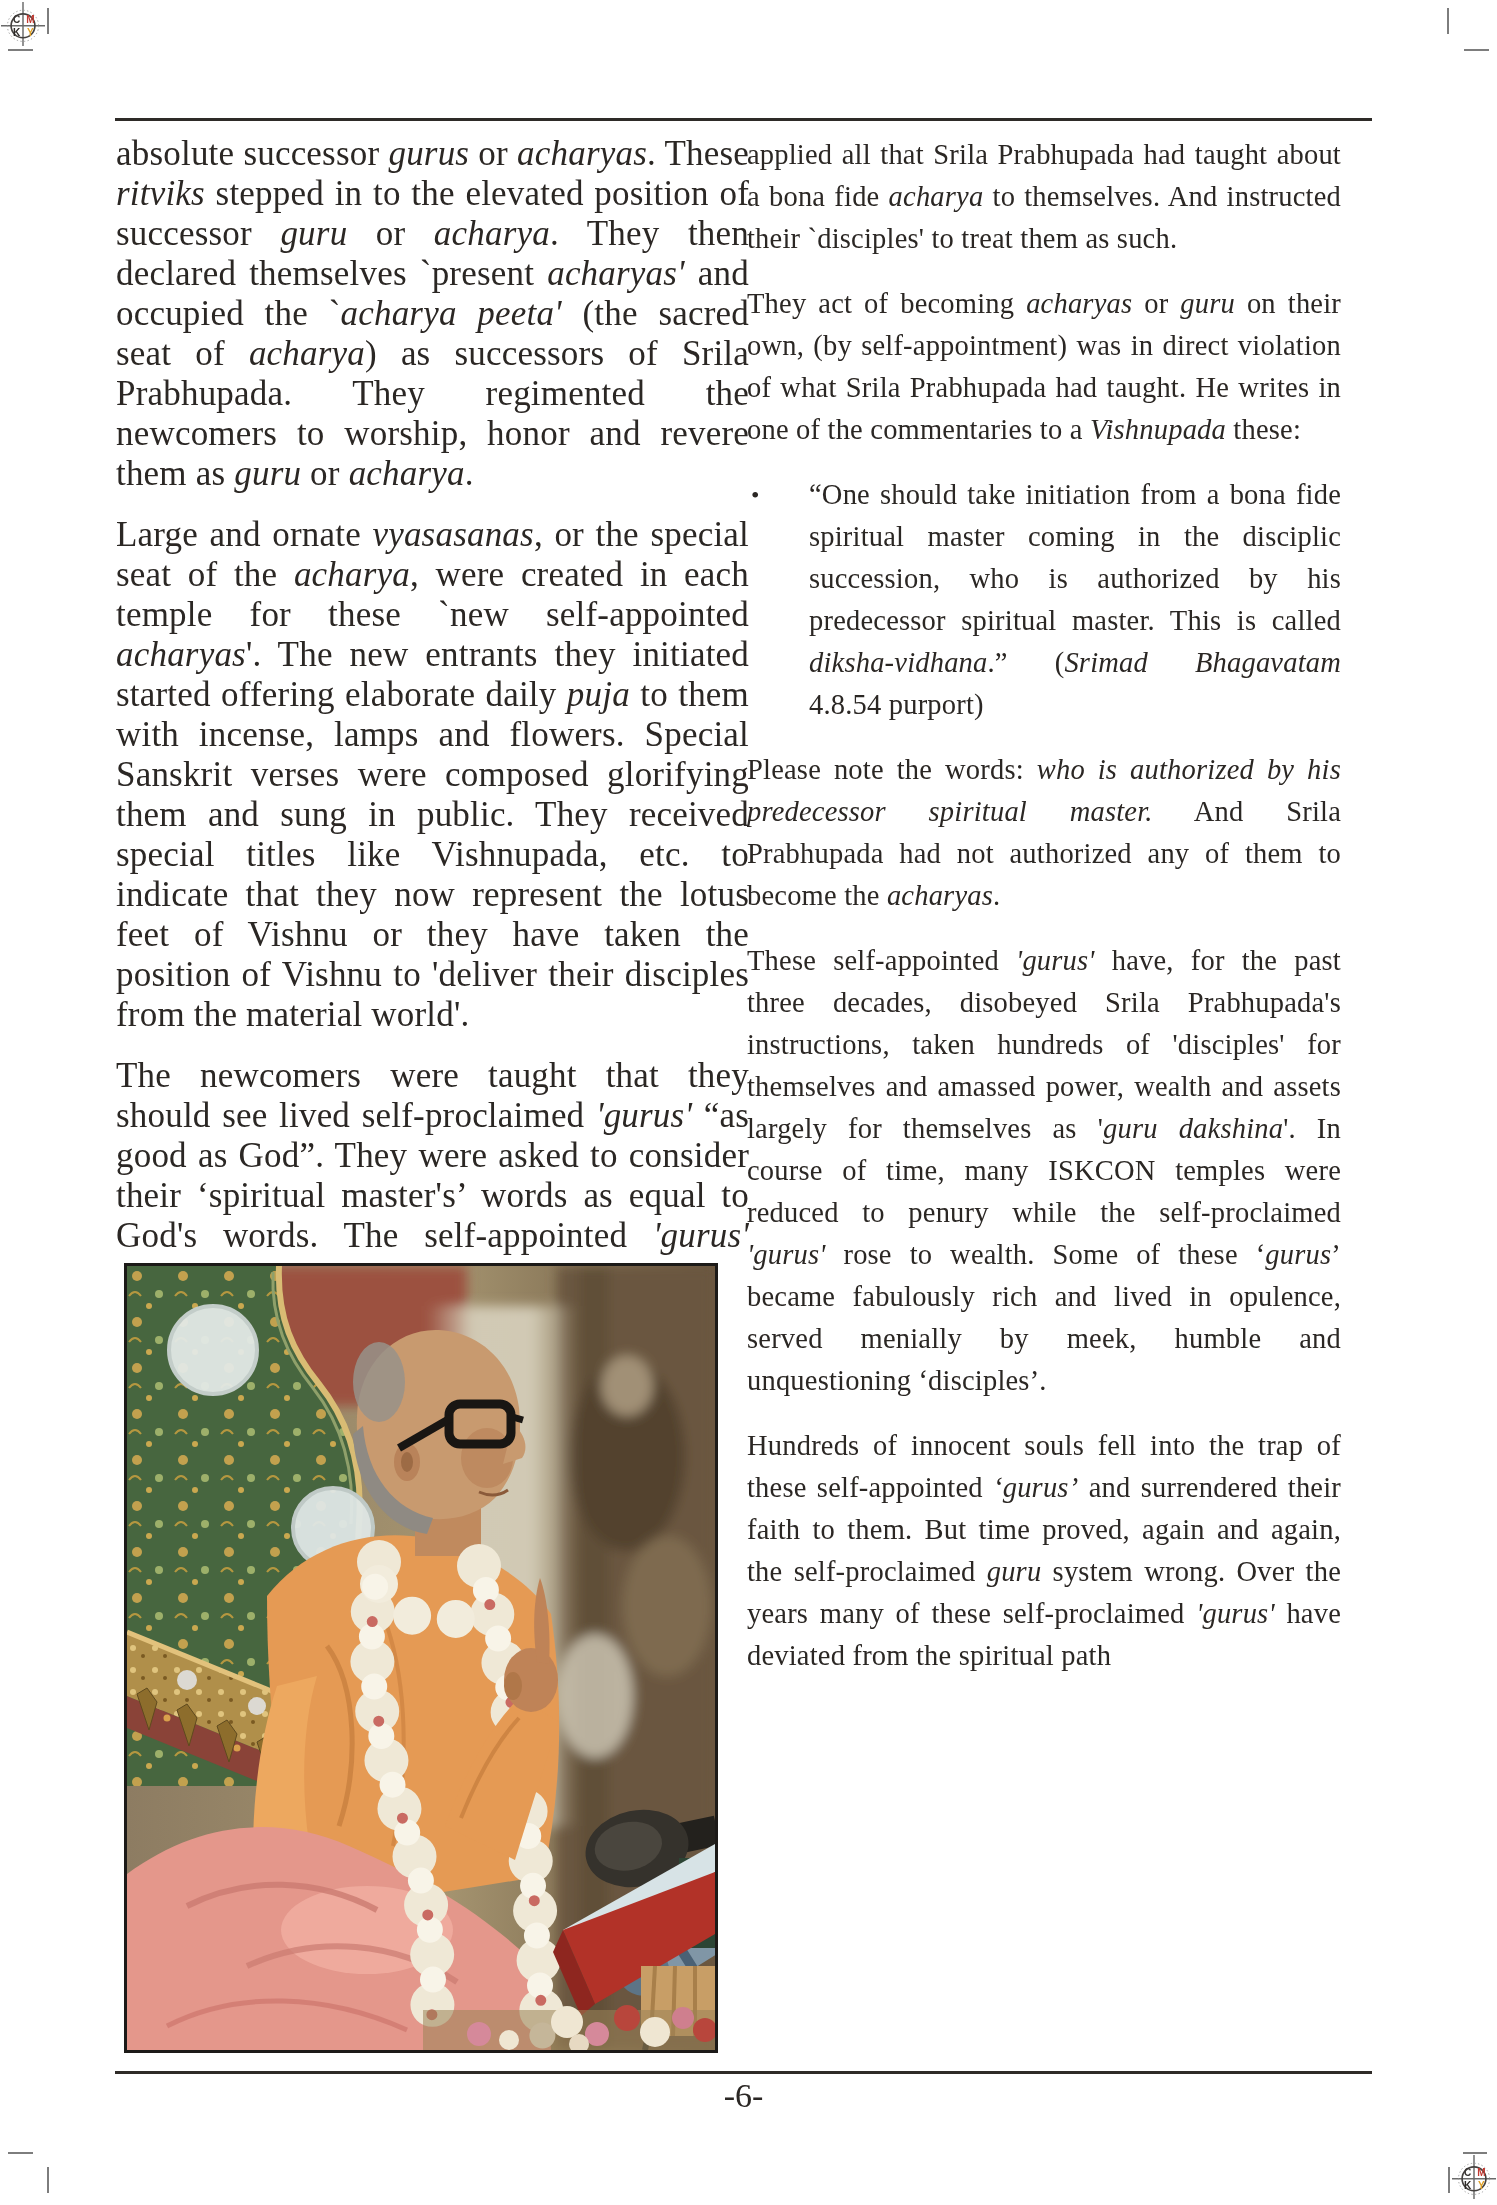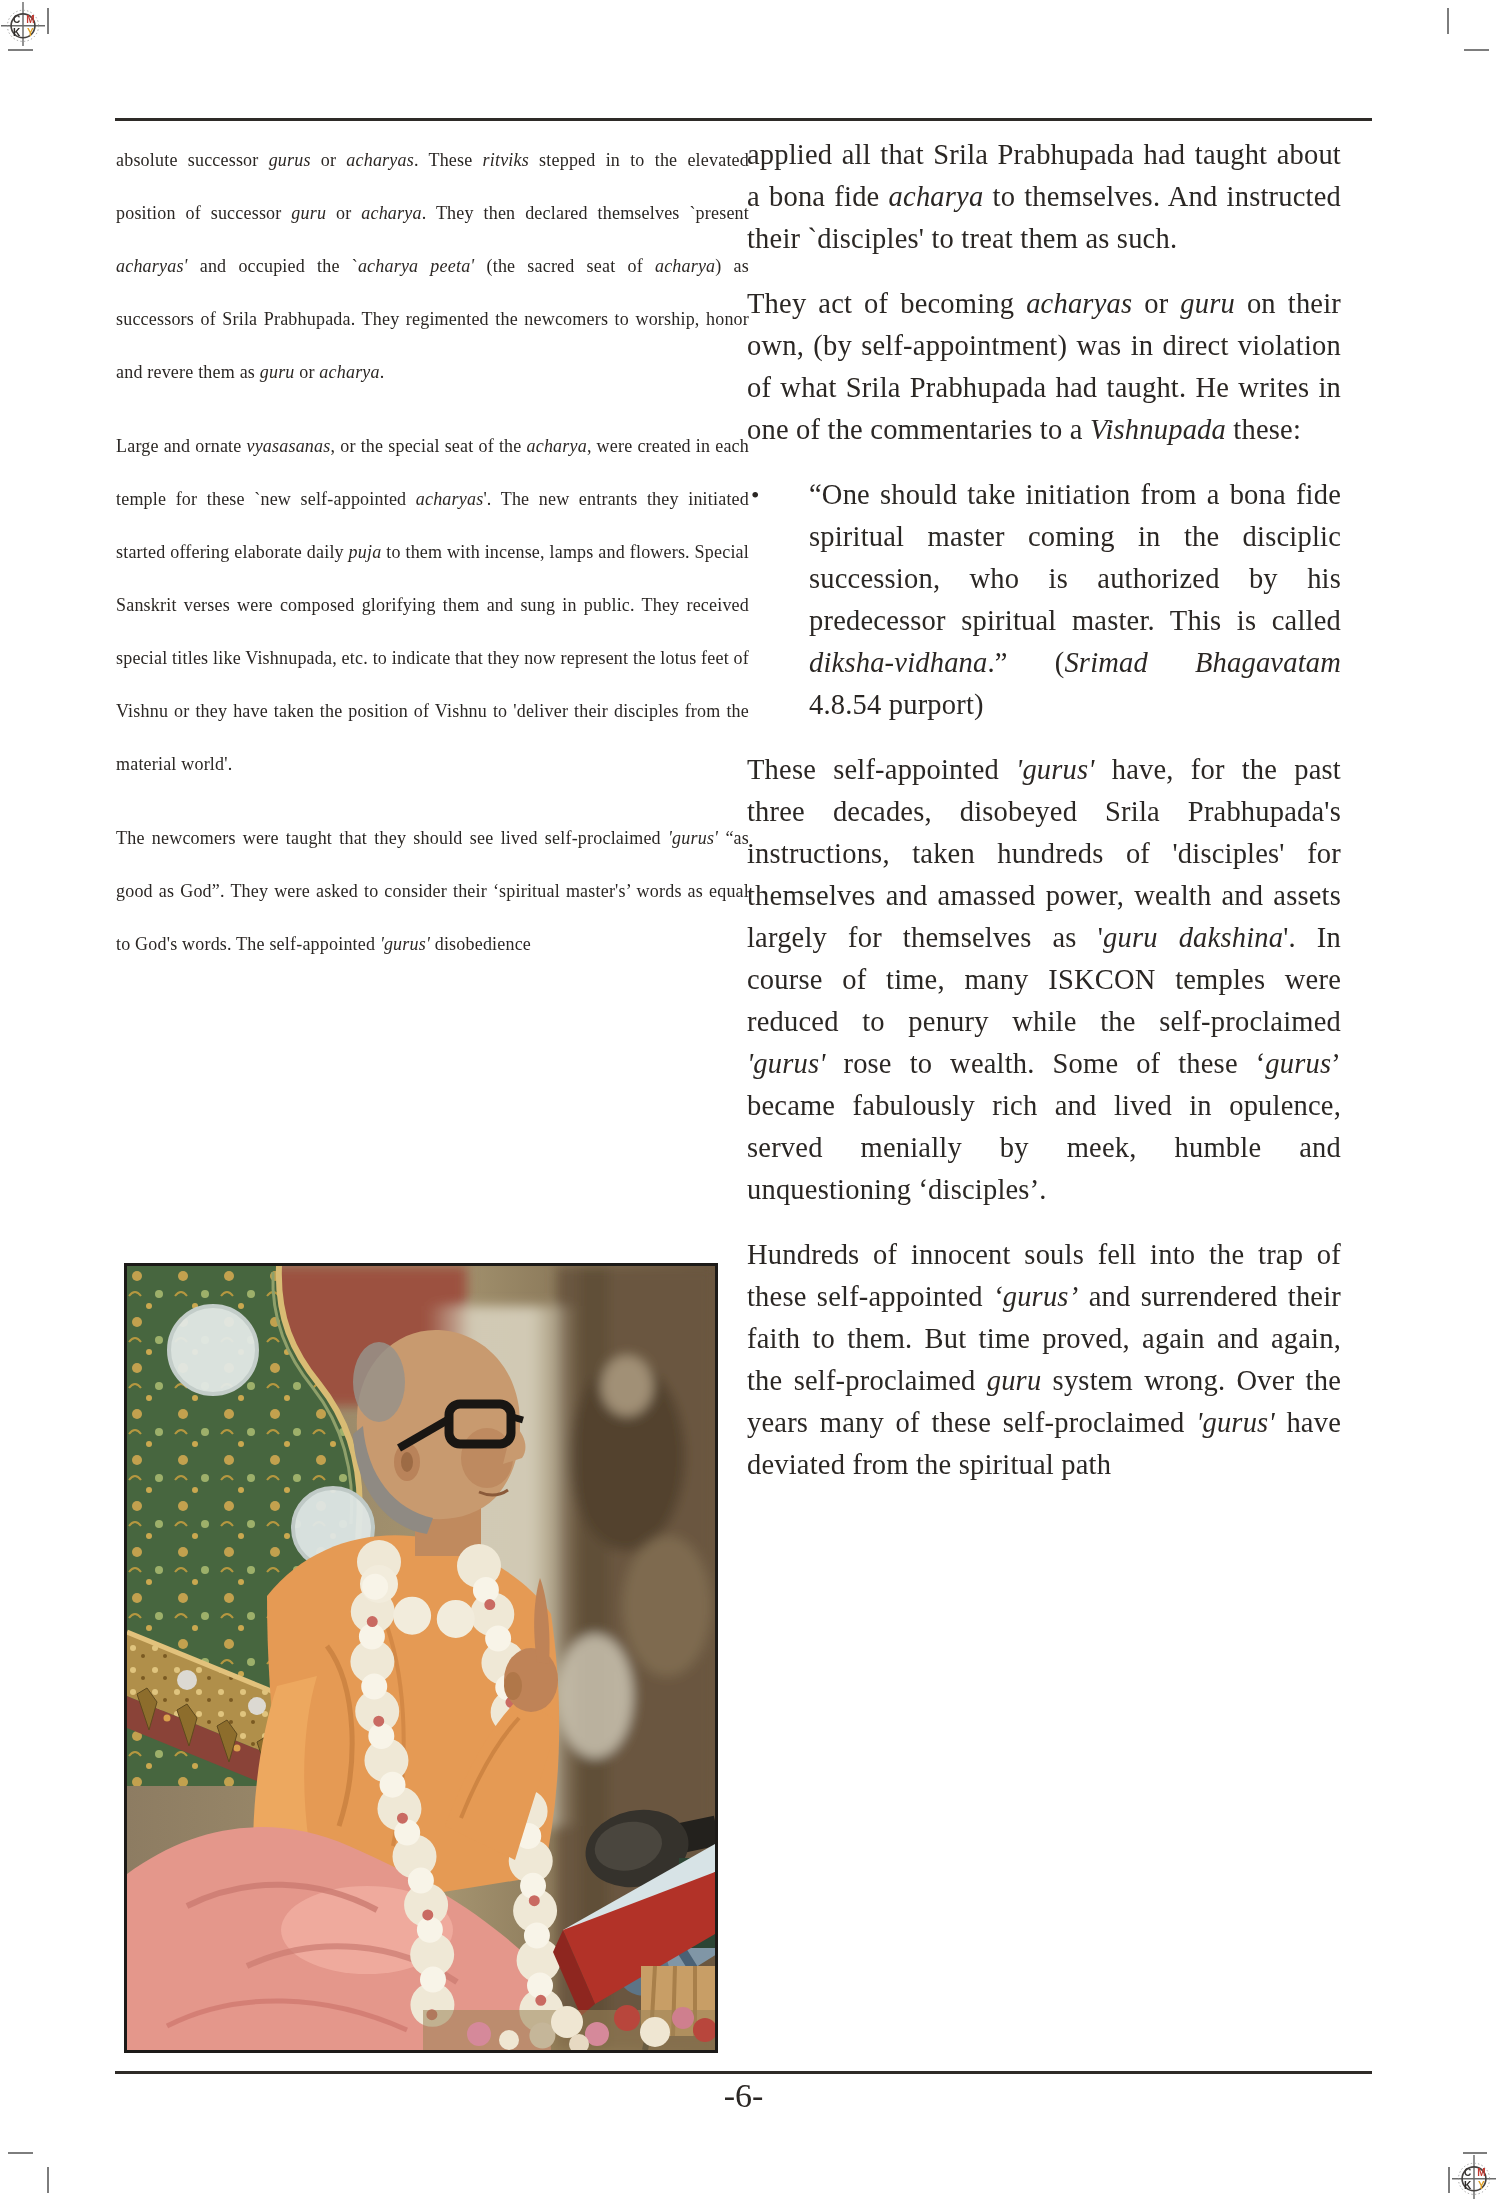--- a/index.html
+++ b/index.html
@@ -23,21 +23,21 @@
   .regmark.br{left:1452px;top:2155px;}
   .regmark text{font-family:"Liberation Sans",sans-serif;font-size:11px;font-weight:bold;}
 
   .rule{position:absolute;left:115px;width:1257px;height:3px;background:#2e2b28;}
   .rule-top{top:118px;}
   .rule-bottom{top:2071px;}
 
   .col{position:absolute;top:134px;overflow:hidden;}
   .col p{margin:0 0 21px 0;text-align:justify;letter-spacing:.2px;}
   .col-left{left:116px;width:633px;height:1125px;}
-  .col-left p{font-size:18px;line-height:53px;}
+  .col-left p{font-size:35px;line-height:40px;}
   .col-right{left:747px;width:594px;height:1902px;}
   .col-right p{font-size:28.5px;line-height:42px;margin-bottom:23px;}
   .col p em{font-style:italic;}
   p.bullet{position:relative;padding-left:62px;}
   .bullet-glyph{position:absolute;left:4px;top:0;font-size:24px;}
 
   .photo{
     position:absolute;left:124px;top:1263px;width:594px;height:790px;margin:0;
     border:3px solid #1c1a18;box-sizing:border-box;background:#8a7a62;
   }
@@ -91,20 +91,21 @@
     <p><span>The newcomers were taught that they should see lived self-proclaimed </span><em>'gurus'</em><span> “as good as God”. They were asked to consider their ‘spiritual master's’ words as equal to God's words. The self-appointed </span><em>'gurus'</em><span> disobedience</span></p>
   </div>
 
   <div class="col col-right">
     <p><span>applied all that Srila Prabhupada had taught about a bona fide </span><em>acharya</em><span> to themselves. And instructed their `disciples' to treat them as such.</span></p>
     <p><span>They act of becoming </span><em>acharyas</em><span> or </span><em>guru</em><span> on their own, (by self-appointment) was in direct violation of what Srila Prabhupada had taught. He writes in one of the commentaries to a </span><em>Vishnupada</em><span> these:</span></p>
     <p class="bullet">
       <span class="bullet-glyph">•</span>
       <span class="bullet-text"><span>“One should take initiation from a bona fide spiritual master coming in the disciplic succession, who is authorized by his predecessor spiritual master. This is called </span><em>diksha-vidhana</em><span>.” (</span><em>Srimad Bhagavatam</em><span> 4.8.54 purport)</span></span>
     </p>
+    <p><span>Please note the words: </span><em>who is authorized by his predecessor spiritual master.</em><span> And Srila Prabhupada had not authorized any of them to become the </span><em>acharyas</em><span>.</span></p>
     <p><span>These self-appointed </span><em>'gurus'</em><span> have, for the past three decades, disobeyed Srila Prabhupada's instructions, taken hundreds of 'disciples' for themselves and amassed power, wealth and assets largely for themselves as '</span><em>guru dakshina</em><span>'. In course of time, many ISKCON temples were reduced to penury while the self-proclaimed </span><em>'gurus'</em><span> rose to wealth. Some of these ‘</span><em>gurus</em><span>’ became fabulously rich and lived in opulence, served menially by meek, humble and unquestioning ‘disciples’.</span></p>
     <p><span>Hundreds of innocent souls fell into the trap of these self-appointed </span><em>‘gurus’</em><span> and surrendered their faith to them. But time proved, again and again, the self-proclaimed </span><em>guru</em><span> system wrong. Over the years many of these self-proclaimed </span><em>'gurus'</em><span> have deviated from the spiritual path</span></p>
   </div>
 
   <figure class="photo">
     <svg viewBox="0 0 588 784" preserveAspectRatio="none">
       <defs>
         <linearGradient id="bgGrad" x1="0" y1="0" x2="1" y2="0">
           <stop offset="0" stop-color="#8d7c62"></stop>
           <stop offset="0.55" stop-color="#a4936f"></stop>

